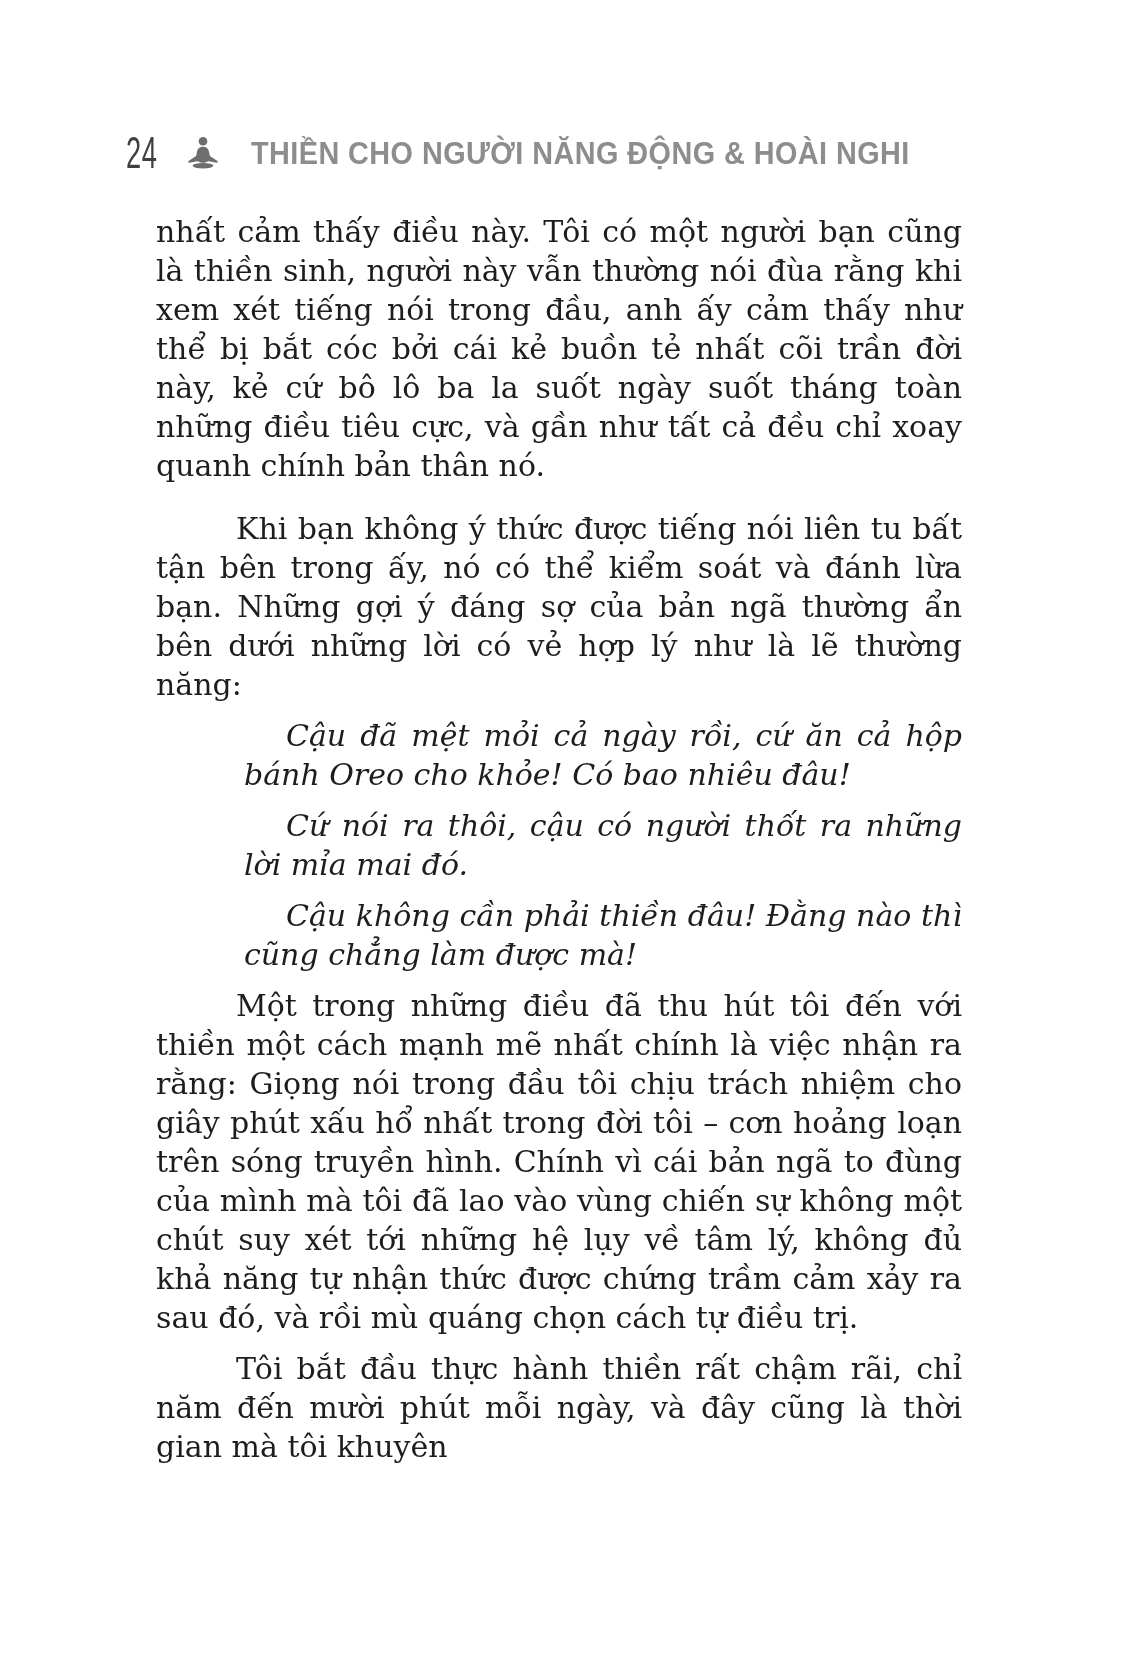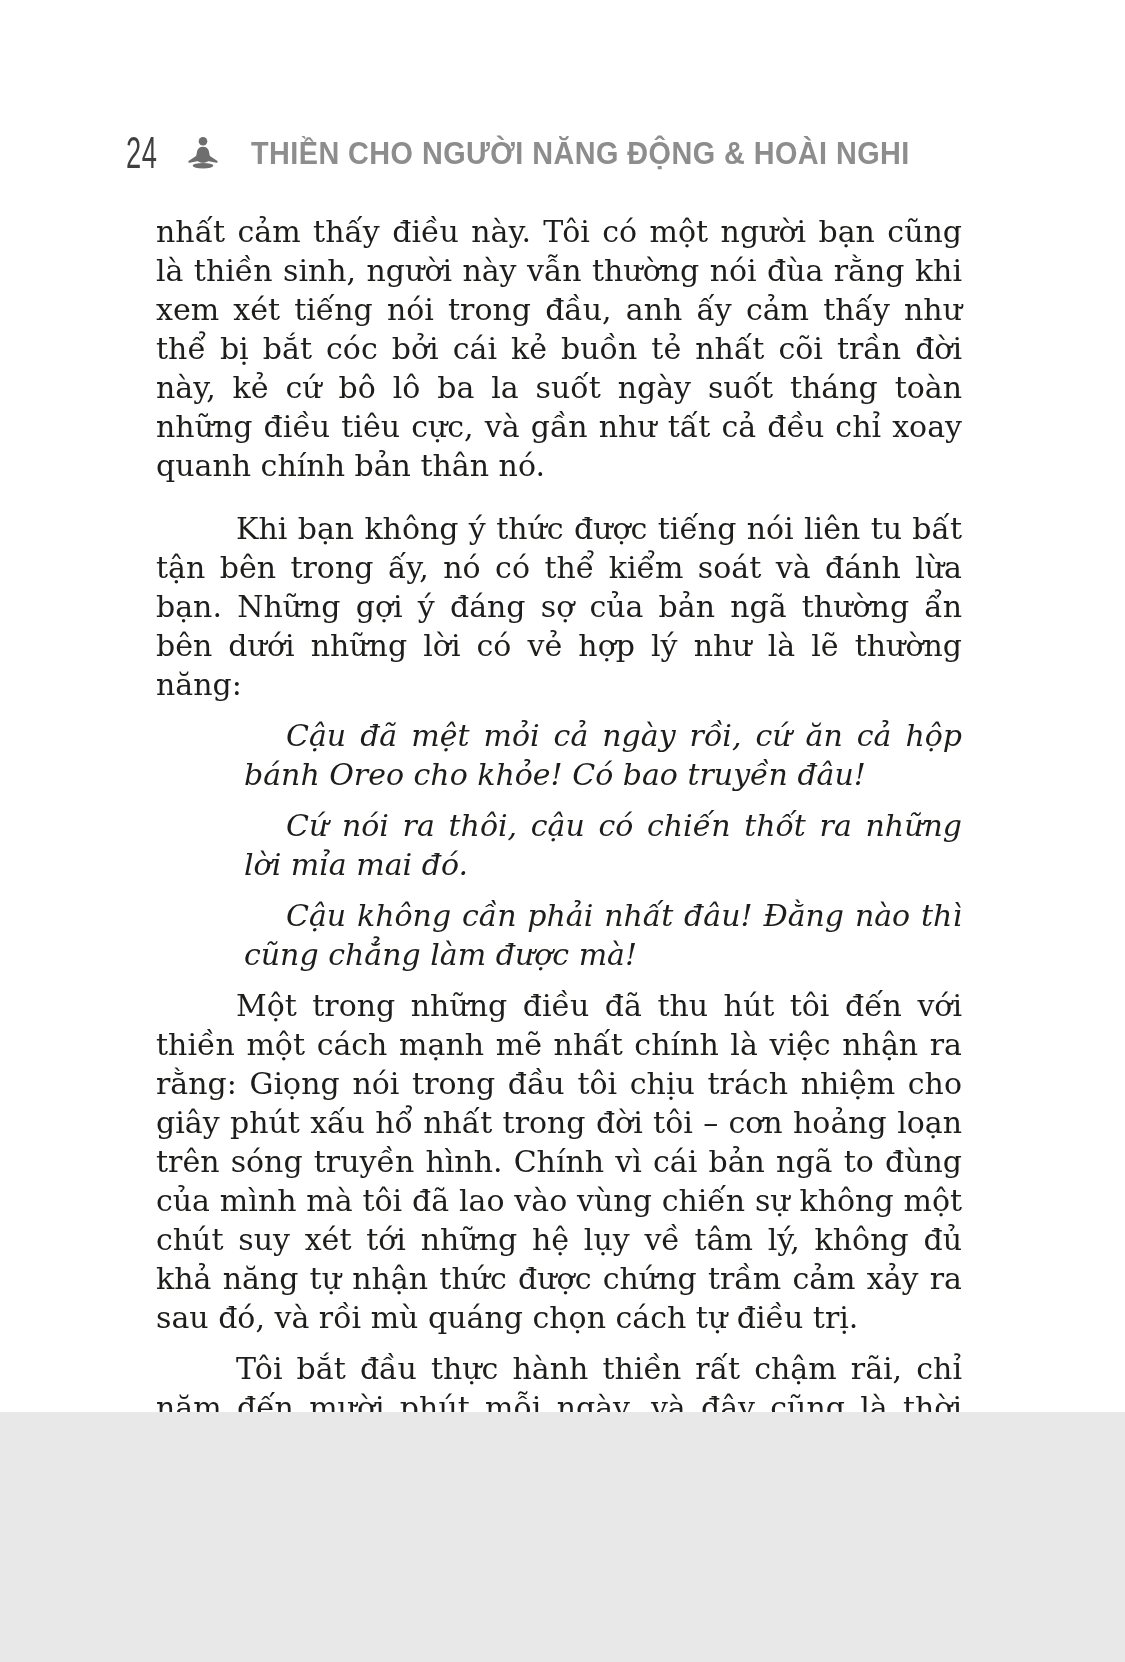--- a/index.html
+++ b/index.html
@@ -1,20 +1,20 @@
 <!DOCTYPE html>
 <html lang="vi"><head>
 <meta charset="utf-8">
 <style>
   html, body { margin: 0; padding: 0; background: #e8e8e8; }
 
   .page {
     position: relative;
     width: 1125px;
-    height: 1412px;
+    height: 1662px;
     margin: 0 auto;
     background: #ffffff;
     overflow: hidden;
     font-family: "DejaVu Serif", "Liberation Serif", serif;
   }
 
   
   .page-header {
     position: absolute;
     top: 130px;
@@ -97,24 +97,24 @@
       </svg>
     </span>
     <span class="running-title">THIỀN CHO NGƯỜI NĂNG ĐỘNG &amp; HOÀI NGHI</span>
   </header>
 
   <main class="content">
     <p class="body">nhất cảm thấy điều này. Tôi có một người bạn cũng là thiền sinh, người này vẫn thường nói đùa rằng khi xem xét tiếng nói trong đầu, anh ấy cảm thấy như thể bị bắt cóc bởi cái kẻ buồn tẻ nhất cõi trần đời này, kẻ cứ bô lô ba la suốt ngày suốt tháng toàn những điều tiêu cực, và gần như tất cả đều chỉ xoay quanh chính bản thân nó.</p>
 
     <p class="body indent mt-lg">Khi bạn không ý thức được tiếng nói liên tu bất tận bên trong ấy, nó có thể kiểm soát và đánh lừa bạn. Những gợi ý đáng sợ của bản ngã thường ẩn bên dưới những lời có vẻ hợp lý như là lẽ thường năng:</p>
 
-    <p class="quote mt-sm">Cậu đã mệt mỏi cả ngày rồi, cứ ăn cả hộp bánh Oreo cho khỏe! Có bao truyền đâu!</p>
+    <p class="quote mt-sm">Cậu đã mệt mỏi cả ngày rồi, cứ ăn cả hộp bánh Oreo cho khỏe! Có bao nhiêu đâu!</p>
 
-    <p class="quote mt-sm">Cứ nói ra thôi, cậu có chiến thốt ra những lời mỉa mai đó.</p>
+    <p class="quote mt-sm">Cứ nói ra thôi, cậu có người thốt ra những lời mỉa mai đó.</p>
 
-    <p class="quote mt-sm">Cậu không cần phải nhất đâu! Đằng nào thì cũng chẳng làm được mà!</p>
+    <p class="quote mt-sm">Cậu không cần phải thiền đâu! Đằng nào thì cũng chẳng làm được mà!</p>
 
     <p class="body indent mt-sm">Một trong những điều đã thu hút tôi đến với thiền một cách mạnh mẽ nhất chính là việc nhận ra rằng: Giọng nói trong đầu tôi chịu trách nhiệm cho giây phút xấu hổ nhất trong đời tôi – cơn hoảng loạn trên sóng truyền hình. Chính vì cái bản ngã to đùng của mình mà tôi đã lao vào vùng chiến sự không một chút suy xét tới những hệ lụy về tâm lý, không đủ khả năng tự nhận thức được chứng trầm cảm xảy ra sau đó, và rồi mù quáng chọn cách tự điều trị.</p>
 
     <p class="body indent mt-sm">Tôi bắt đầu thực hành thiền rất chậm rãi, chỉ năm đến mười phút mỗi ngày, và đây cũng là thời gian mà tôi khuyên</p>
   </main>
 
 </div>
 
 </body></html>

